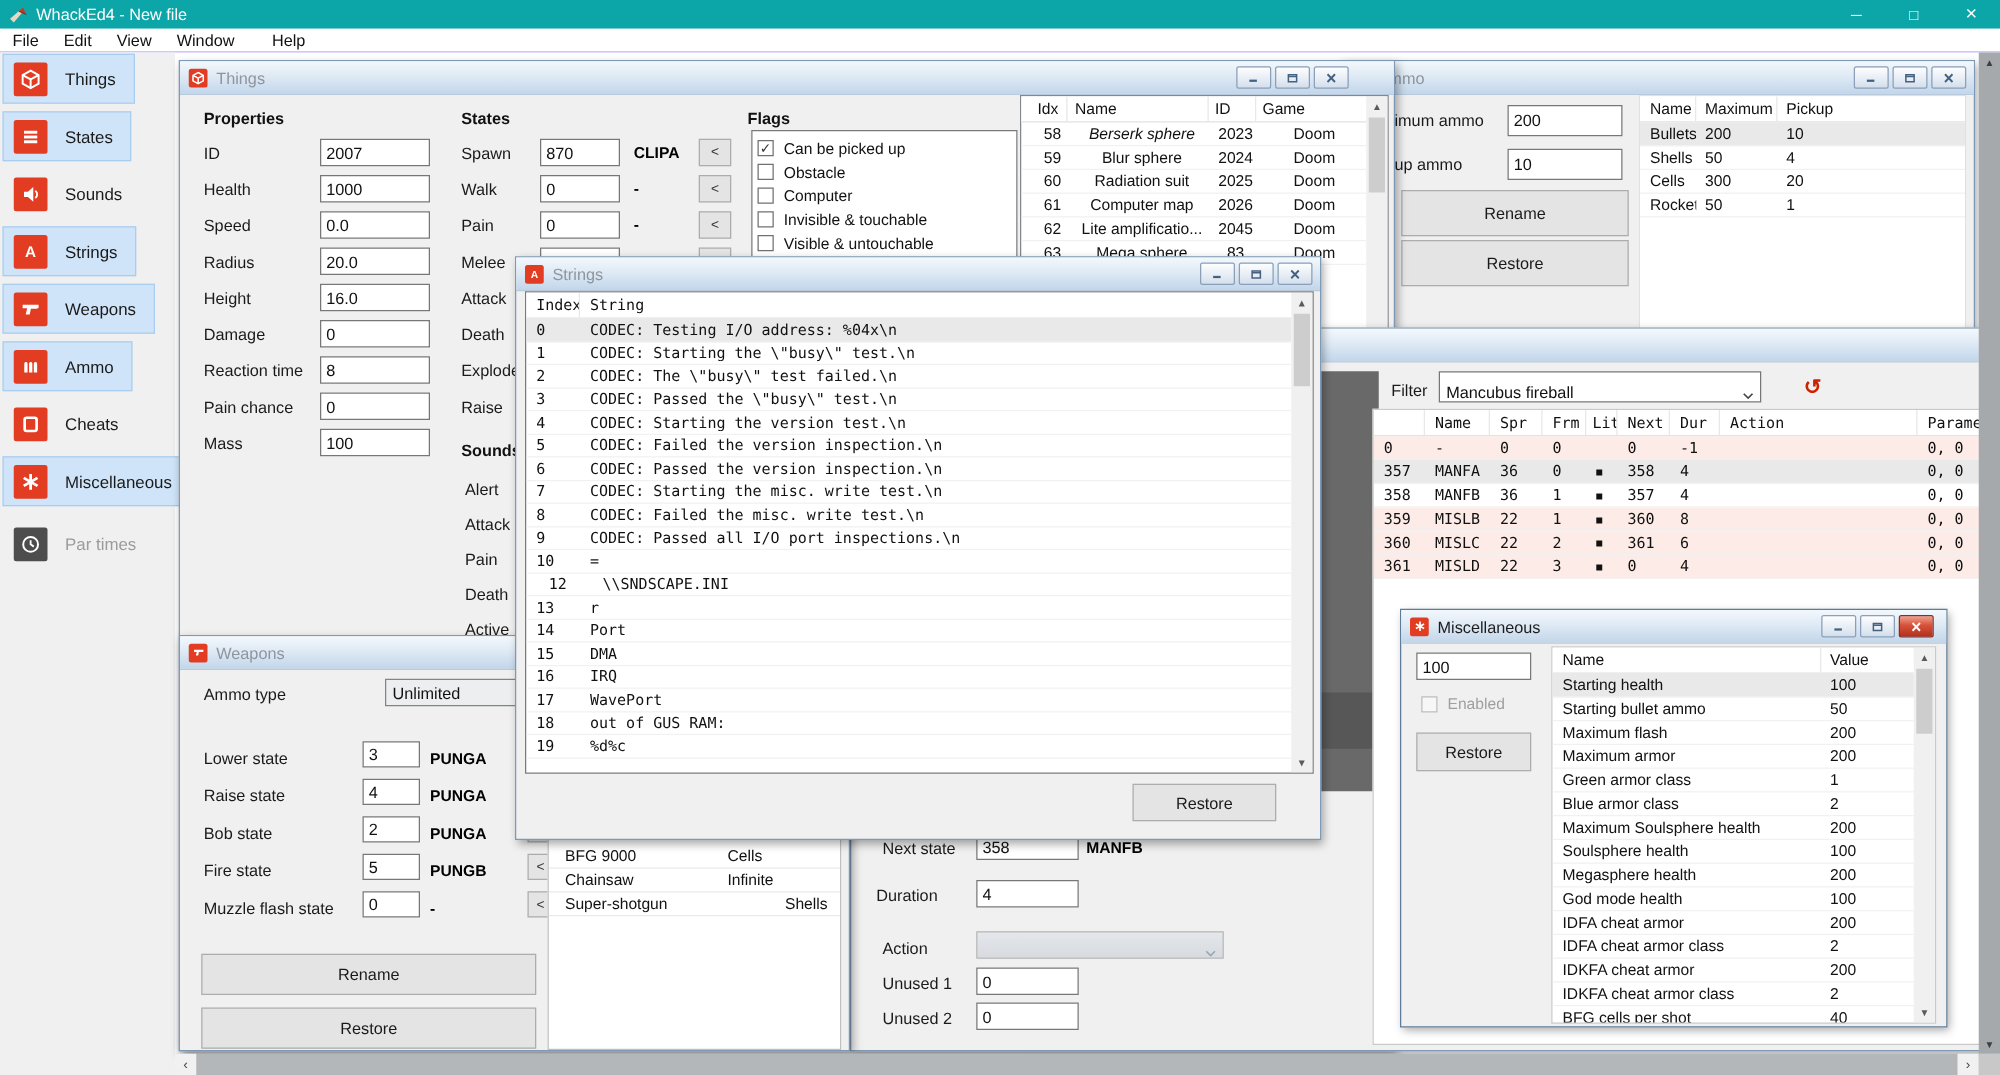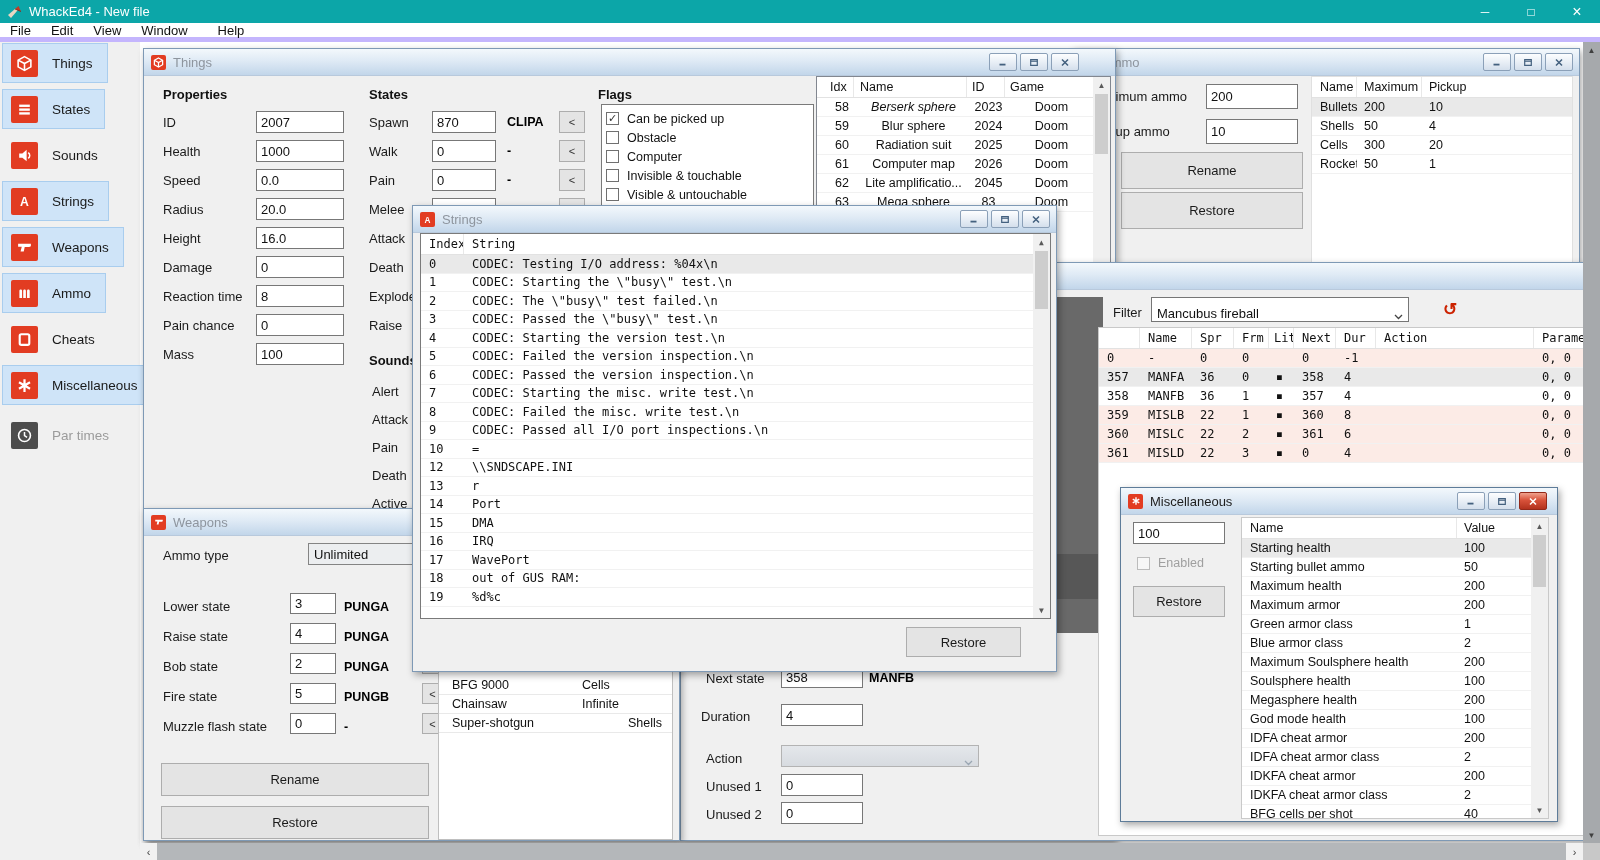--- a/index.html
+++ b/index.html
@@ -6,21 +6,21 @@
   html,body{width:1600px;height:860px;overflow:hidden;}
   body{font-family:"Liberation Sans",sans-serif;background:#fff;}
   .app{position:relative;width:1600px;height:860px;background:#fff;overflow:hidden;}
   .abs{position:absolute;}
   
   .titlebar{position:absolute;left:0;top:0;width:1600px;height:23px;background:#0ca6a8;display:flex;align-items:center;color:#fff;}
   .titlebar .appicon{width:16px;height:16px;margin:0 6px 0 7px;}
   .title-text{font-size:13px;}
   .sys-controls{position:absolute;right:0;top:0;height:23px;display:flex;}
   .sysbtn{width:46px;height:23px;display:flex;align-items:center;justify-content:center;color:#fff;font-size:12px;}
-  .menubar{position:absolute;left:0;top:23px;width:1600px;height:19px;background:#fff;display:flex;align-items:center;border-bottom:5px solid #c4b5fd;}
+  .menubar{position:absolute;left:0;top:23px;width:1600px;height:19px;background:#fff;display:flex;align-items:center;border-bottom:1px solid #c4b5fd;}
   .menu-item{font-size:13px;color:#111;padding:0 10px;height:19px;display:flex;align-items:center;}
   
   .sidebar{position:absolute;left:0;top:42px;width:140px;height:818px;background:#f0f0f0;}
   .side-item{position:absolute;left:2px;height:40px;display:inline-flex;align-items:center;padding:0 14px 0 8px;border:1px solid transparent;}
   .side-item.sel{background:#cfe4f8;border-color:#a9cdee;}
   .ric{background:#e23c22;border-radius:2px;display:flex;align-items:center;justify-content:center;flex:none;}
   .ric.big{width:27px;height:27px;}
   .ric.dark{background:#4d4d4d;}
   .ric.small{width:15px;height:15px;}
   .side-label{font-size:13.5px;color:#1a1a1a;margin-left:14px;}
@@ -827,21 +827,21 @@
             <span style="padding-left:8px;">9</span>
             <span style="padding-left:8px;">CODEC: Passed all I/O port inspections.\n</span>
           </div>
 
           <div class="lrow srow" style="grid-template-columns:43px 1fr;">
             <span style="padding-left:8px;">10</span>
             <span style="padding-left:8px;">=</span>
           </div>
 
 
-          <div class="lrow srow" style="grid-template-columns:43px 1fr;">
+          <div class="lrow srow" style="grid-template-columns:43px 1fr;padding-left:10px;">
             <span style="padding-left:8px;">12</span>
             <span style="padding-left:8px;">\\SNDSCAPE.INI</span>
           </div>
 
           <div class="lrow srow" style="grid-template-columns:43px 1fr;">
             <span style="padding-left:8px;">13</span>
             <span style="padding-left:8px;">r</span>
           </div>
 
           <div class="lrow srow" style="grid-template-columns:43px 1fr;">
@@ -928,21 +928,21 @@
             <span style="padding-left:8px;">Starting health</span>
             <span style="padding-left:7px;">100</span>
           </div>
 
           <div class="lrow" style="grid-template-columns:215px 1fr;">
             <span style="padding-left:8px;">Starting bullet ammo</span>
             <span style="padding-left:7px;">50</span>
           </div>
 
           <div class="lrow" style="grid-template-columns:215px 1fr;">
-            <span style="padding-left:8px;">Maximum health</span>
+            <span style="padding-left:8px;">Maximum flash</span>
             <span style="padding-left:7px;">200</span>
           </div>
 
           <div class="lrow" style="grid-template-columns:215px 1fr;">
             <span style="padding-left:8px;">Maximum armor</span>
             <span style="padding-left:7px;">200</span>
           </div>
 
           <div class="lrow" style="grid-template-columns:215px 1fr;">
             <span style="padding-left:8px;">Green armor class</span>

